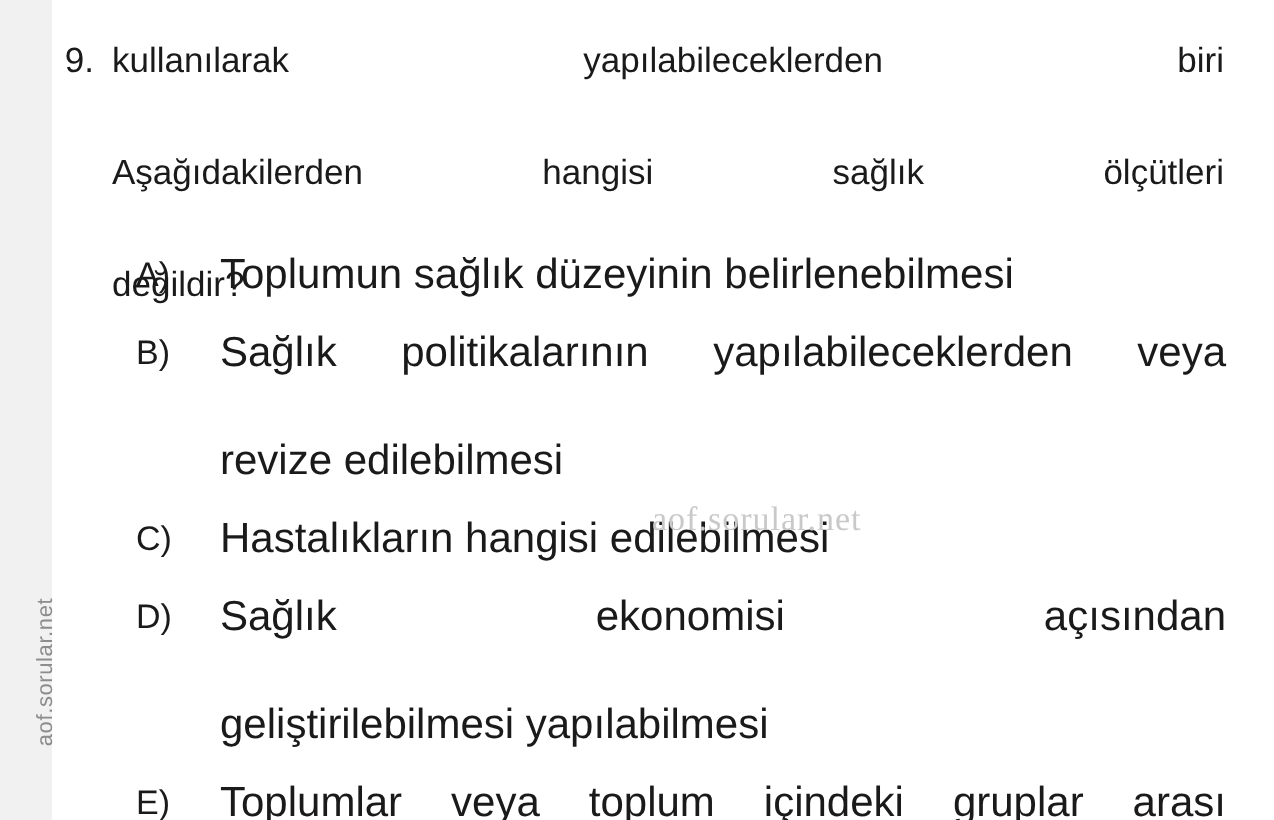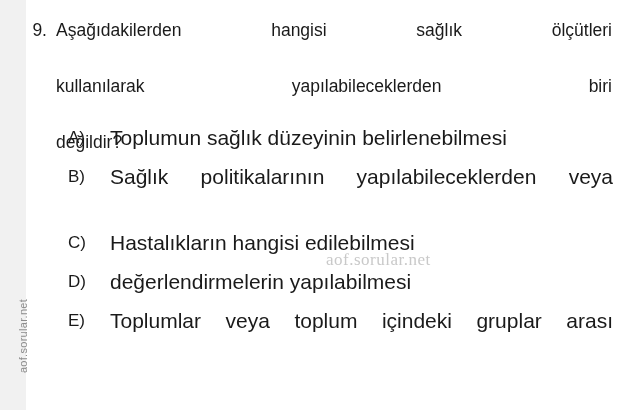--- a/index.html
+++ b/index.html
@@ -142,53 +142,55 @@
 
 <div class="left-strip">
   <div class="left-watermark">aof.sorular.net</div>
 </div>
 
 <div class="page">
 
   <div class="question">
     <div class="q-number">9.</div>
     <div class="q-text">
+      <span class="q-line"><span>kullanılarak</span> <span>yapılabileceklerden</span> <span>biri</span></span>
       <span class="q-line">Aşağıdakilerden hangisi sağlık ölçütleri</span>
-      <span class="q-line"><span>kullanılarak</span> <span>yapılabileceklerden</span> <span>biri</span></span>
       <span class="q-line last"><span class="neg">değildir</span><span>?</span></span>
     </div>
   </div>
 
   <div class="options">
 
     <div class="option">
       <div class="opt-letter">A)</div>
       <div class="opt-text">
         <span class="opt-line last">Toplumun sağlık düzeyinin belirlenebilmesi</span>
       </div>
     </div>
 
     <div class="option">
       <div class="opt-letter">B)</div>
       <div class="opt-text">
         <span class="opt-line">Sağlık politikalarının yapılabileceklerden veya</span>
+        <span class="opt-line last">revize edilebilmesi</span>
       </div>
     </div>
 
     <div class="option">
       <div class="opt-letter">C)</div>
       <div class="opt-text">
         <span class="opt-line last">Hastalıkların hangisi edilebilmesi</span>
       </div>
     </div>
 
     <div class="option">
       <div class="opt-letter">D)</div>
       <div class="opt-text">
-        <span class="opt-line last">değerlendirmelerin yapılabilmesi</span>
+        <span class="opt-line">Sağlık ekonomisi açısından</span>
+        <span class="opt-line last">geliştirilebilmesi yapılabilmesi</span>
       </div>
     </div>
 
     <div class="option">
       <div class="opt-letter">E)</div>
       <div class="opt-text">
         <span class="opt-line">Toplumlar veya toplum içindeki gruplar arası</span>
 
       </div>
     </div>

